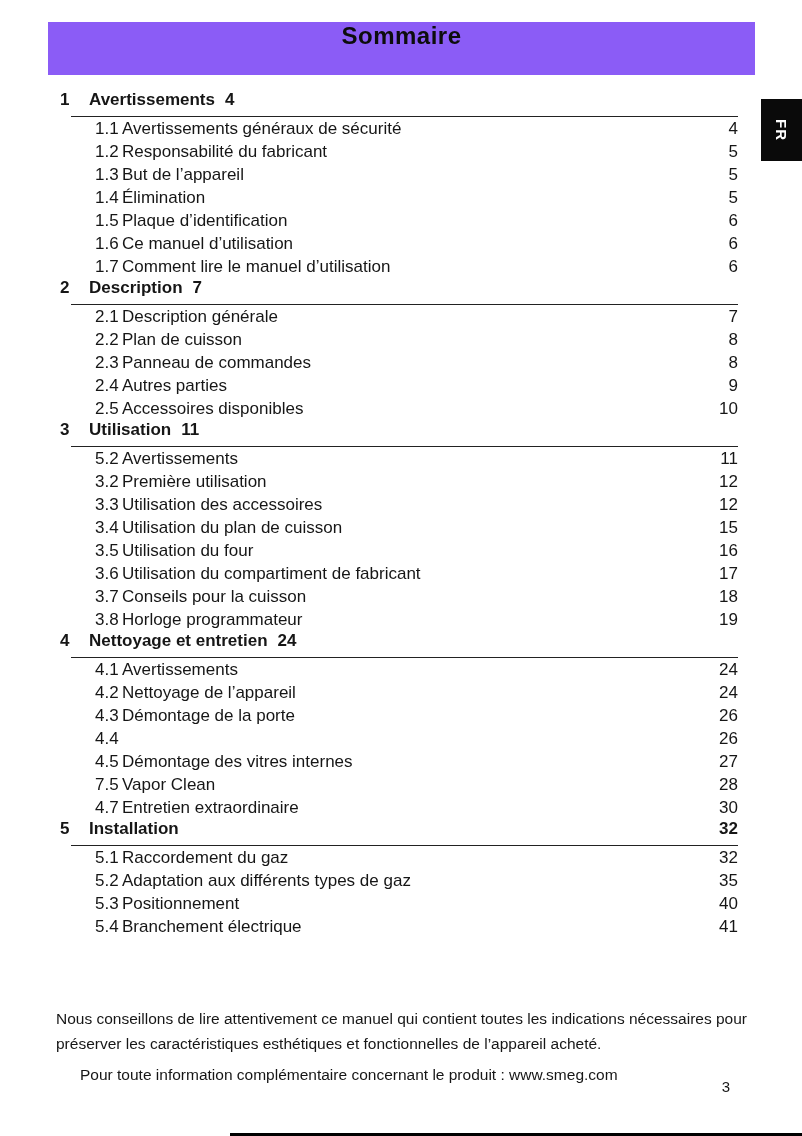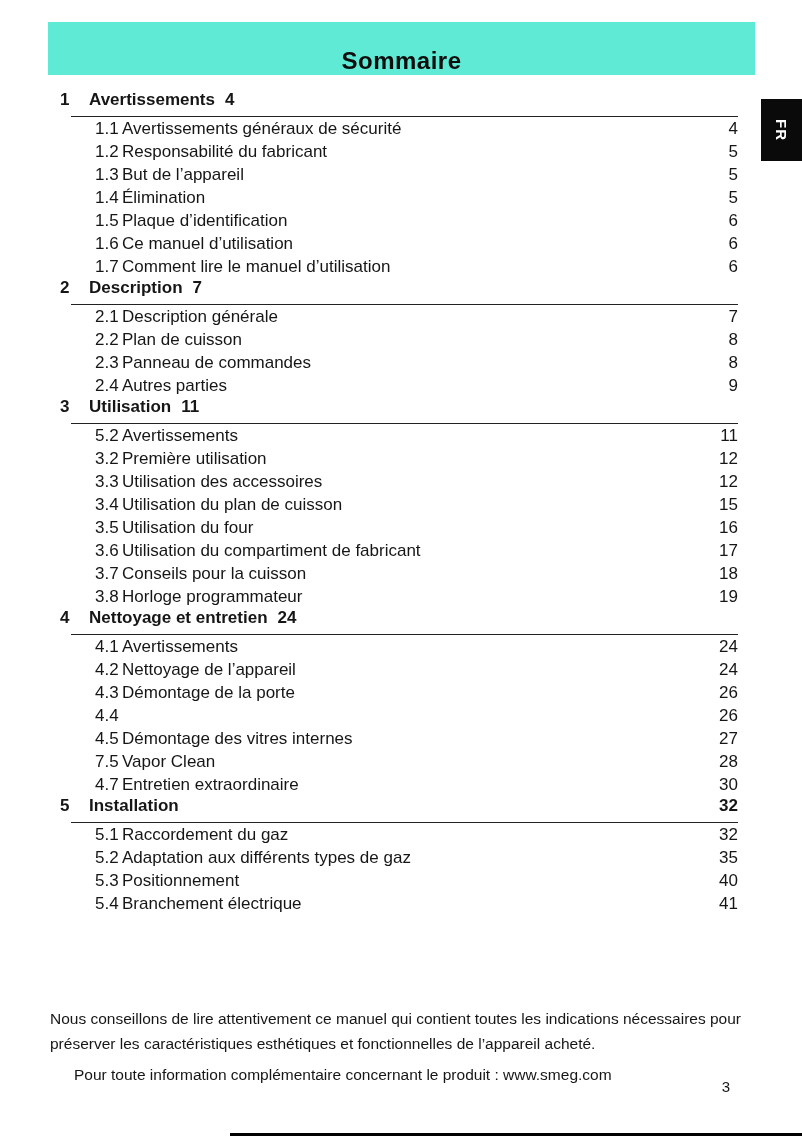--- a/index.html
+++ b/index.html
@@ -3,42 +3,42 @@
 <meta charset="utf-8">
 <style>
   * { margin:0; padding:0; box-sizing:border-box; }
   html, body { background:#ffffff; }
   body {
     width:802px; height:1136px; position:relative; overflow:hidden;
     font-family:"Liberation Sans", sans-serif; color:#161616;
   }
   .banner {
     position:absolute; left:48px; top:22px; width:707px; height:53px;
-    background:#5eead4; display:flex; align-items:flex-end; justify-content:center;
+    background:#8b5cf6; display:flex; align-items:flex-start; justify-content:center;
   }
   .banner-title { font-size:24px; font-weight:bold; color:#0d0d0d; letter-spacing:0.5px; }
   .lang-tab {
     position:absolute; right:0; top:99px; width:41px; height:62px;
     background:#0a0a0a; color:#ffffff; display:flex; align-items:center; justify-content:center;
   }
   .lang-tab span { writing-mode:vertical-rl; font-weight:bold; font-size:15px; letter-spacing:1px; }
 
   .toc { position:absolute; left:60px; top:90px; width:678px; }
   .toc-section { }
   .toc-header { display:flex; align-items:baseline; font-weight:bold; font-size:17px; height:26px; }
   .sec-num { width:29px; flex:none; }
   .sec-pg { margin-left:10px; }
   .toc-header.pg-right .sec-pg { margin-left:auto; }
   .toc-rule { border-top:1.4px solid #222222; margin-left:11px; }
   .toc-item { display:flex; align-items:center; font-size:17px; height:23px; padding-left:35px; }
   .item-num { width:27px; flex:none; }
   .item-title { padding-right:8px; white-space:nowrap; }
   .item-pg { margin-left:auto; }
 
-  .footer { position:absolute; left:50px; top:1006px; width:706px; font-size:15.5px; line-height:25px; }
+  .footer { position:absolute; left:56px; top:1006px; width:706px; font-size:15.5px; line-height:25px; }
   .footer p + p { margin-top:6px;margin-left:24px; }
   .page-number { position:absolute; right:72px; top:1078px; font-size:15px; }
   .bottom-bar { position:absolute; left:230px; right:0; bottom:0; height:3px; background:#000000; }
 </style>
 </head>
 <body>
 
 <div class="banner">
   <span class="banner-title">Sommaire</span>
 </div>
@@ -111,20 +111,25 @@
       <div class="toc-item">
         <span class="item-num">2.3</span>
         <span class="item-title">Panneau de commandes</span>
         <span class="item-pg">8</span>
       </div>
       <div class="toc-item">
         <span class="item-num">2.4</span>
         <span class="item-title">Autres parties</span>
         <span class="item-pg">9</span>
       </div>
+      <div class="toc-item">
+        <span class="item-num">2.5</span>
+        <span class="item-title">Accessoires disponibles</span>
+        <span class="item-pg">10</span>
+      </div>
     </div>
     <div class="toc-section">
       <div class="toc-header">
         <span class="sec-num">3</span>
         <span class="sec-title">Utilisation</span>
         <span class="sec-pg">11</span>
       </div>
       <div class="toc-rule"></div>
       <div class="toc-item">
         <span class="item-num">5.2</span>

